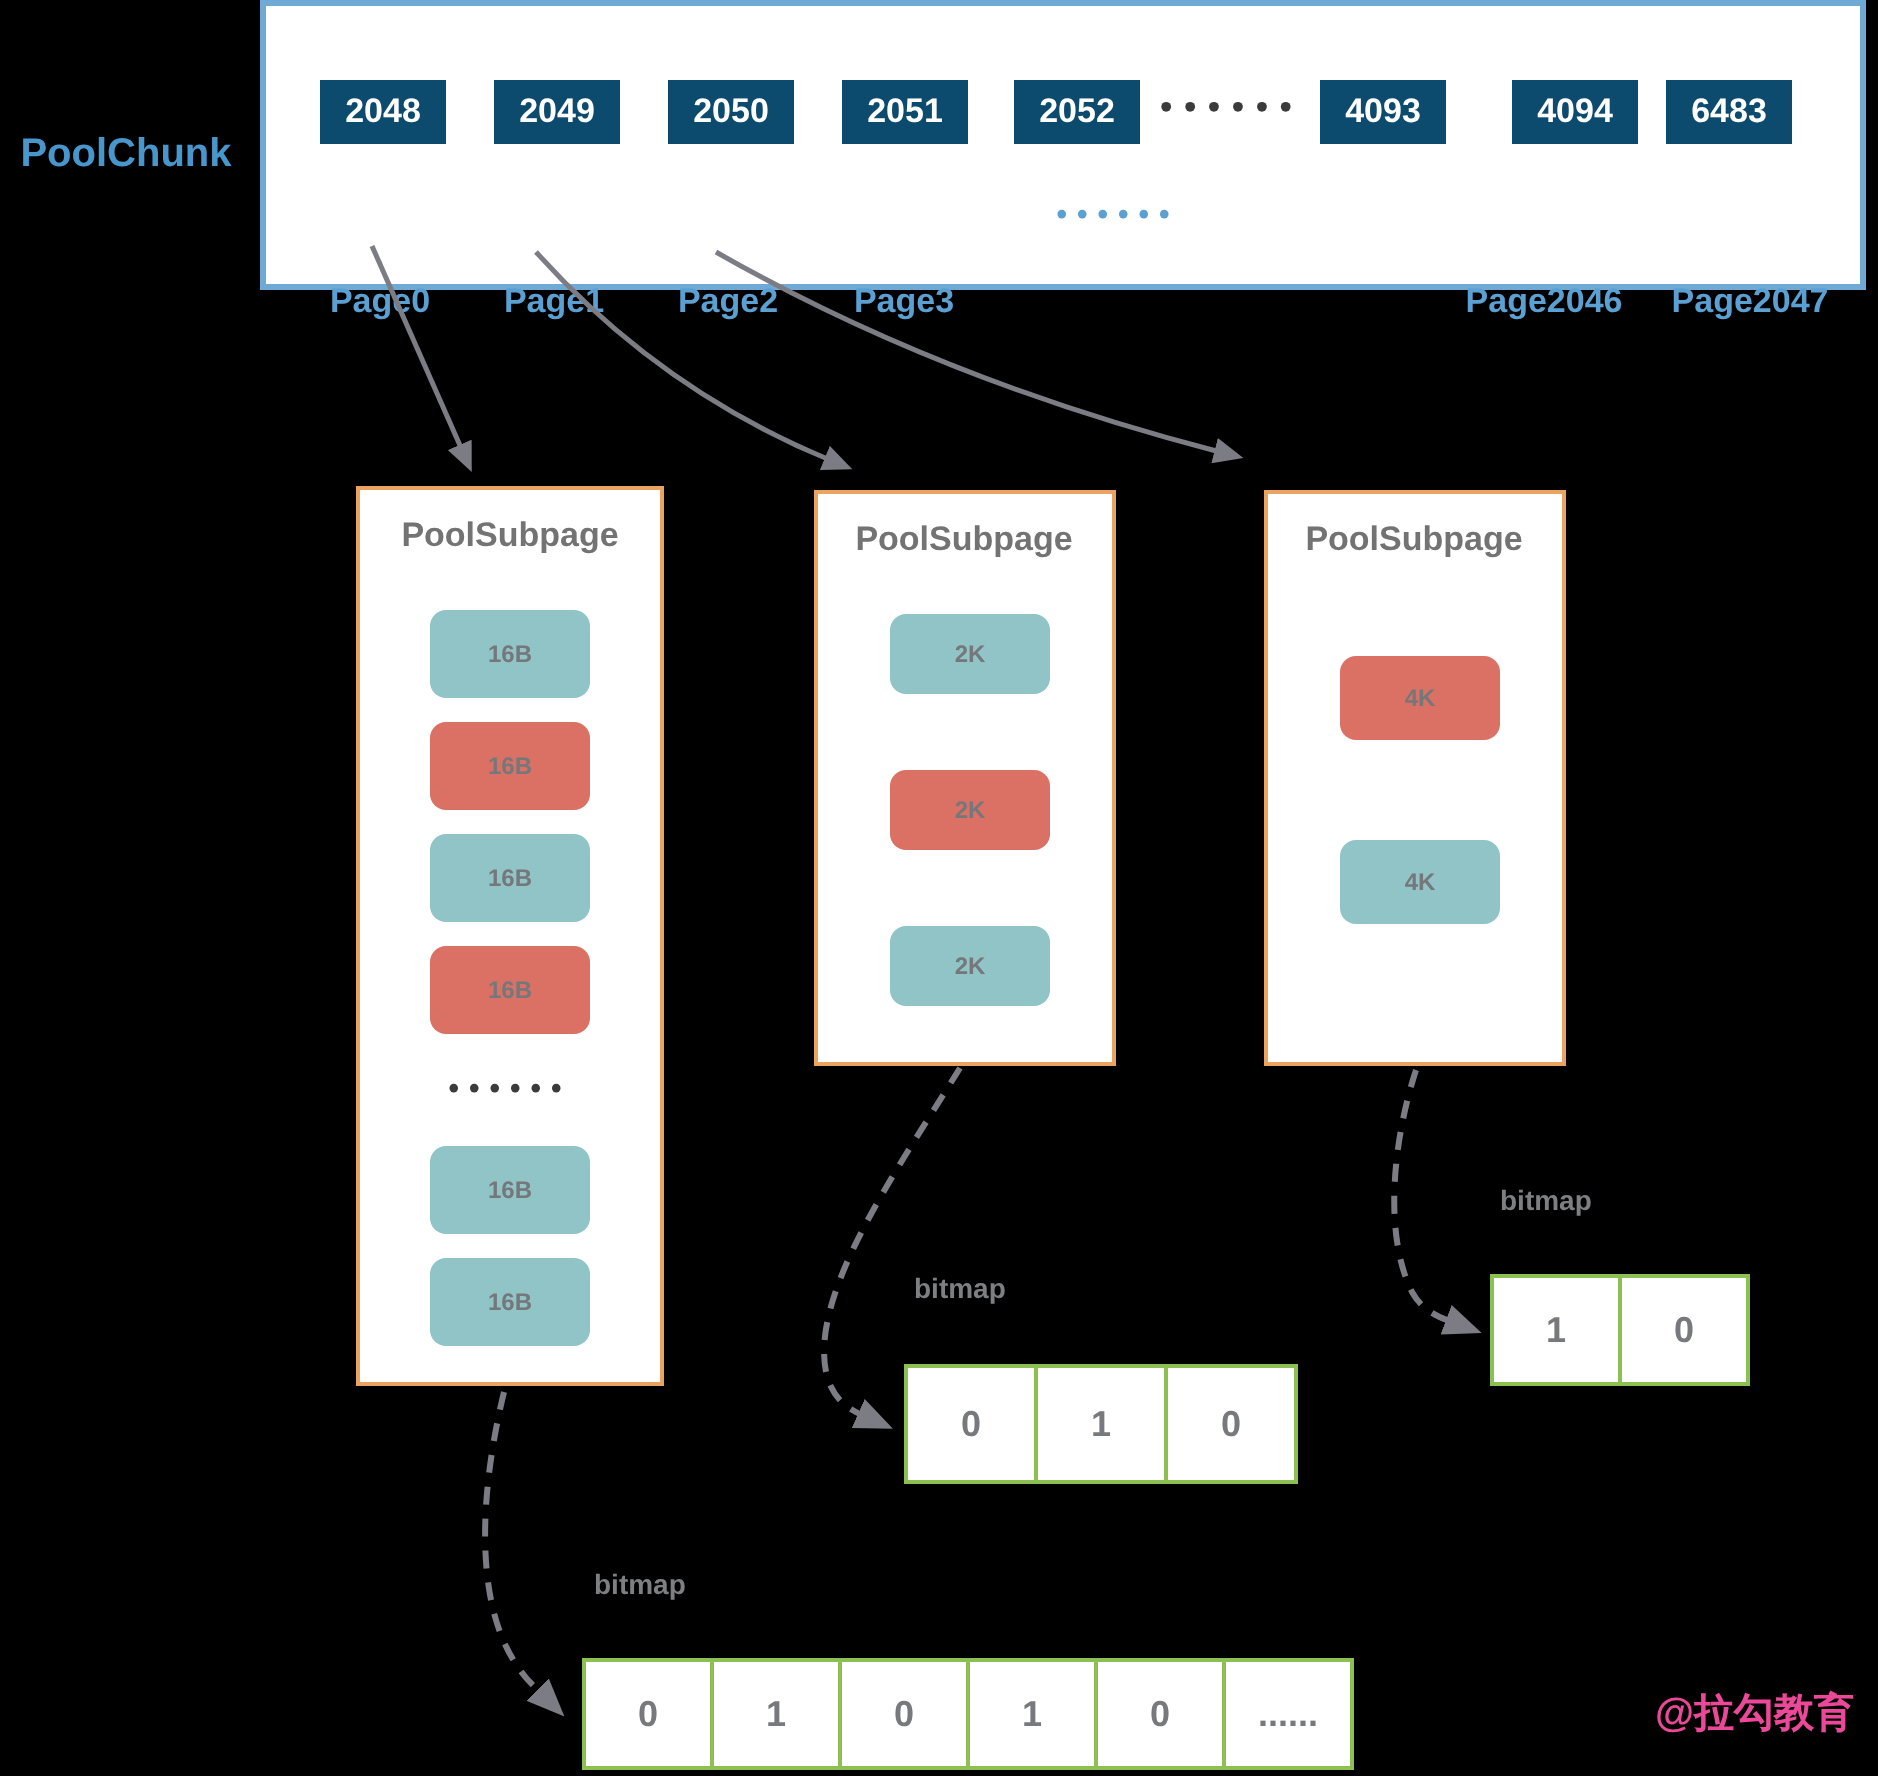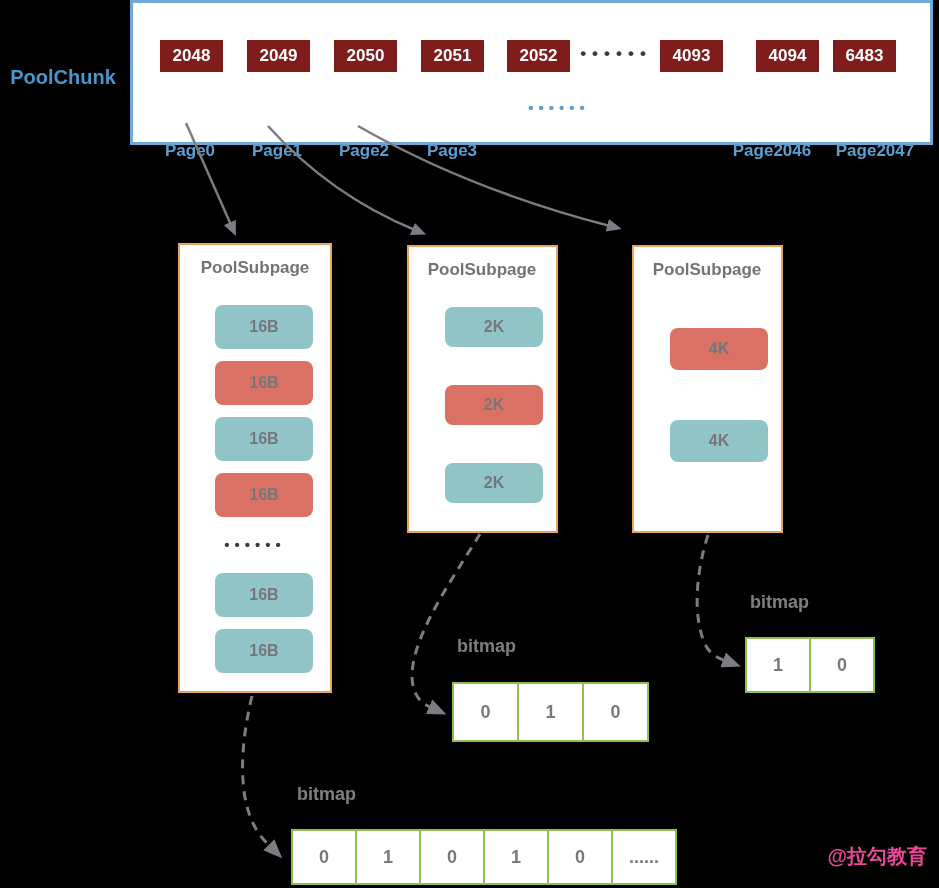--- a/index.html
+++ b/index.html
@@ -6,40 +6,40 @@
   .canvas{
     position:relative;width:939px;height:888px;background:#000;overflow:hidden;
     font-family:"Liberation Sans","DejaVu Sans",sans-serif;
   }
   .abs{position:absolute;}
   
   .chunk-box{left:130px;top:0;width:803px;height:145px;background:#fff;
     border:3px solid #6FAAD6;box-sizing:border-box;z-index:1;}
   .chunk-label{left:0;top:66px;width:126px;text-align:center;
     color:#4796CC;font-size:20px;font-weight:bold;z-index:2;}
-  .blk{top:40px;width:63px;height:32px;background:#7f1d1d;color:#fff;
+  .blk{top:40px;width:63px;height:32px;background:#0c4a6e;color:#fff;
     font-size:17px;font-weight:bold;display:flex;align-items:center;justify-content:center;z-index:2;}
   .page-label{top:99px;color:#5AA0D2;font-size:17px;font-weight:bold;
     transform:translateX(-50%);white-space:nowrap;z-index:2;margin-top:42px;}
   .dots-dark{color:#3B3B3B;font-size:17px;font-weight:bold;letter-spacing:6px;
     transform:translateX(-50%);white-space:nowrap;z-index:2;}
   .dots-blue{color:#5AA0D2;font-size:15px;font-weight:bold;letter-spacing:5px;
     transform:translateX(-50%);white-space:nowrap;z-index:2;}
   
   .subpage-box{background:#fff;border:2px solid #EBA360;box-sizing:border-box;z-index:1;}
   .sp-title{color:#737373;font-size:17px;font-weight:bold;transform:translateX(-50%);
     white-space:nowrap;z-index:2;}
-  .cell-blk{width:98px;border-radius:8px;color:#75777A;font-size:16px;font-weight:bold;
+  .cell-blk{width:80px;border-radius:8px;color:#75777A;font-size:12px;font-weight:bold;
     display:flex;align-items:center;justify-content:center;z-index:2;}
   .free{background:#90C4C7;}
   .used{background:#DB7164;}
   .sp-dots{color:#3B3B3B;font-size:15px;font-weight:bold;letter-spacing:5px;
     transform:translateX(-50%);white-space:nowrap;z-index:2;}
   
-  .bitmap-label{color:#7D7F82;font-size:18px;font-weight:bold;z-index:2;}
+  .bitmap-label{color:#7D7F82;font-size:14px;font-weight:bold;z-index:2;}
   .bitmap{display:flex;border:2px solid #8CC152;background:#fff;box-sizing:content-box;z-index:2;}
   .bitmap .bcell{border-left:2px solid #8CC152;display:flex;align-items:center;
     justify-content:center;color:#77797C;font-size:18px;font-weight:bold;background:#fff;}
   .bitmap .bcell:first-child{border-left:none;}
   .watermark{right:12px;top:843px;color:#ec4899;font-size:20px;font-weight:bold;z-index:2;}
   svg.arrows{position:absolute;left:0;top:0;z-index:3;pointer-events:none;}
 </style>
 </head>
 <body>
 

